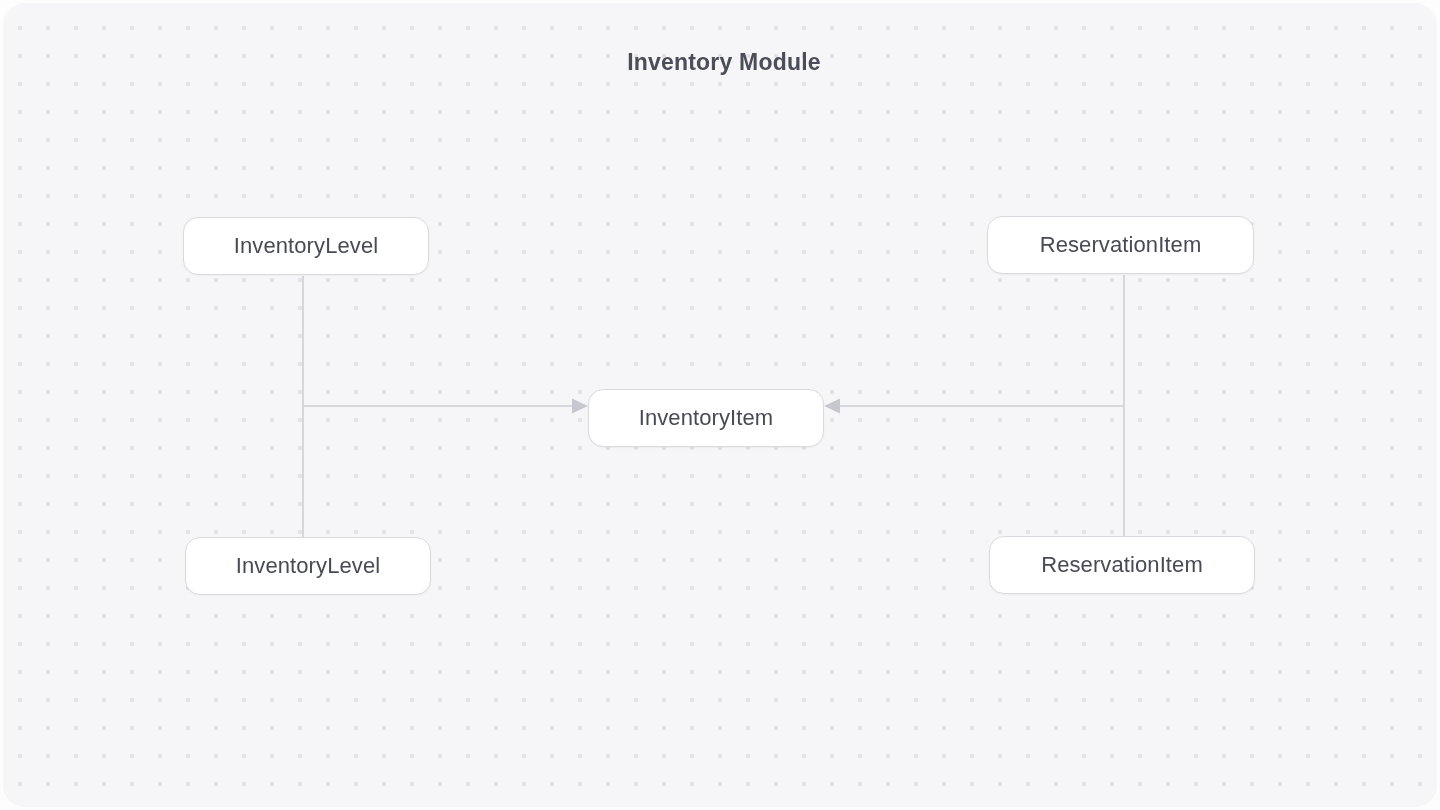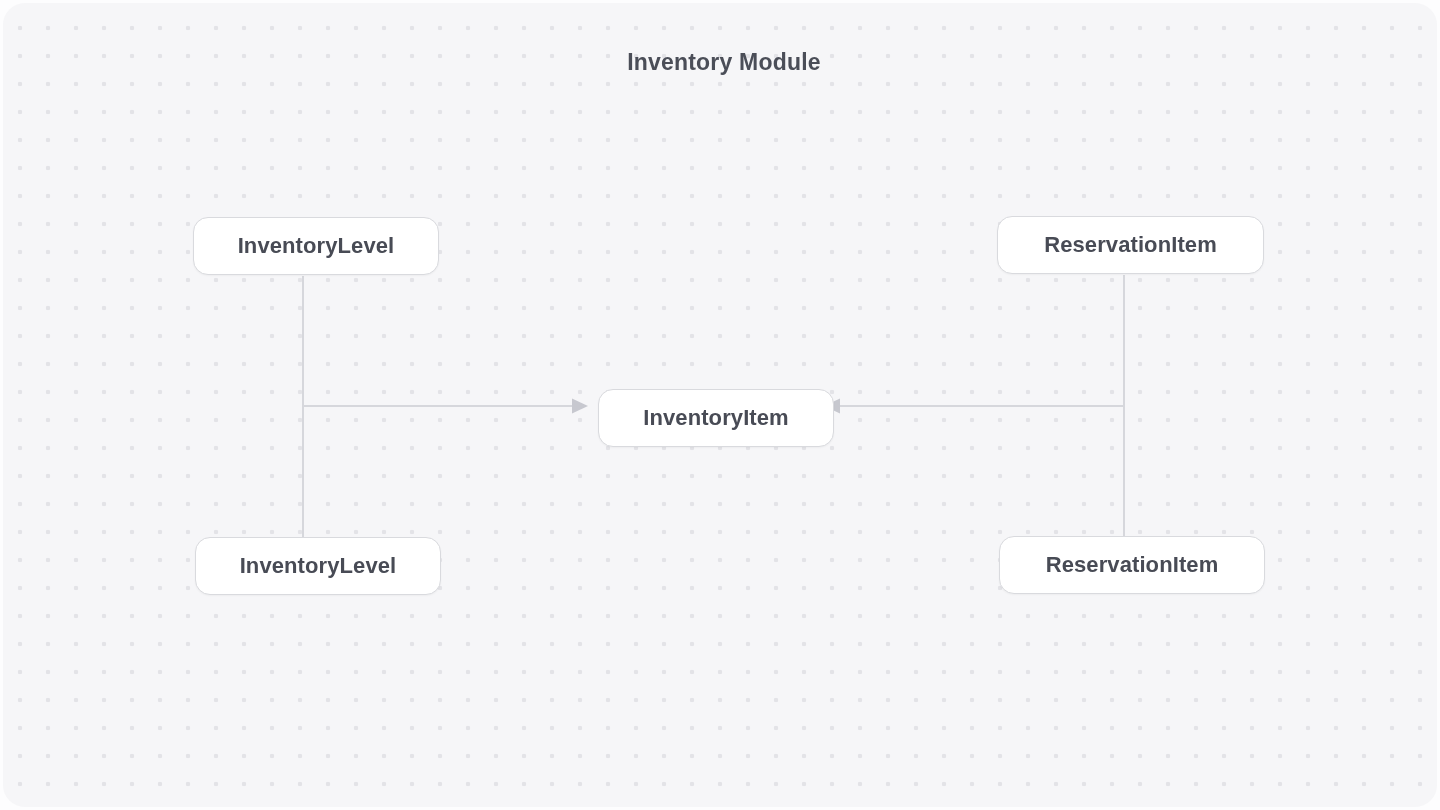--- a/index.html
+++ b/index.html
@@ -59,26 +59,25 @@
   .node {
     position: absolute;
     height: 58px;
     background: #ffffff;
     border: 1px solid #d9dade;
     border-radius: 15px;
     display: flex;
     align-items: center;
     justify-content: center;
     font-size: 22px;
-    font-weight: 700;
+    font-weight: 400;
     color: #484b55;
     letter-spacing: 0.1px;
     box-shadow: 0 1px 2px rgba(23, 23, 37, 0.04);
     cursor: grab;
-    margin-left: 10px;
   }
   #node-inventory-level-top  { left: 183px;  top: 217px; width: 246px; }
   #node-reservation-item-top { left: 987px;  top: 216px; width: 267px; }
   #node-inventory-item       { left: 588px;  top: 389px; width: 236px; }
   #node-inventory-level-bottom  { left: 185px; top: 537px; width: 246px; }
   #node-reservation-item-bottom { left: 989px; top: 536px; width: 266px; }
 </style>
 </head>
 <body>
 

